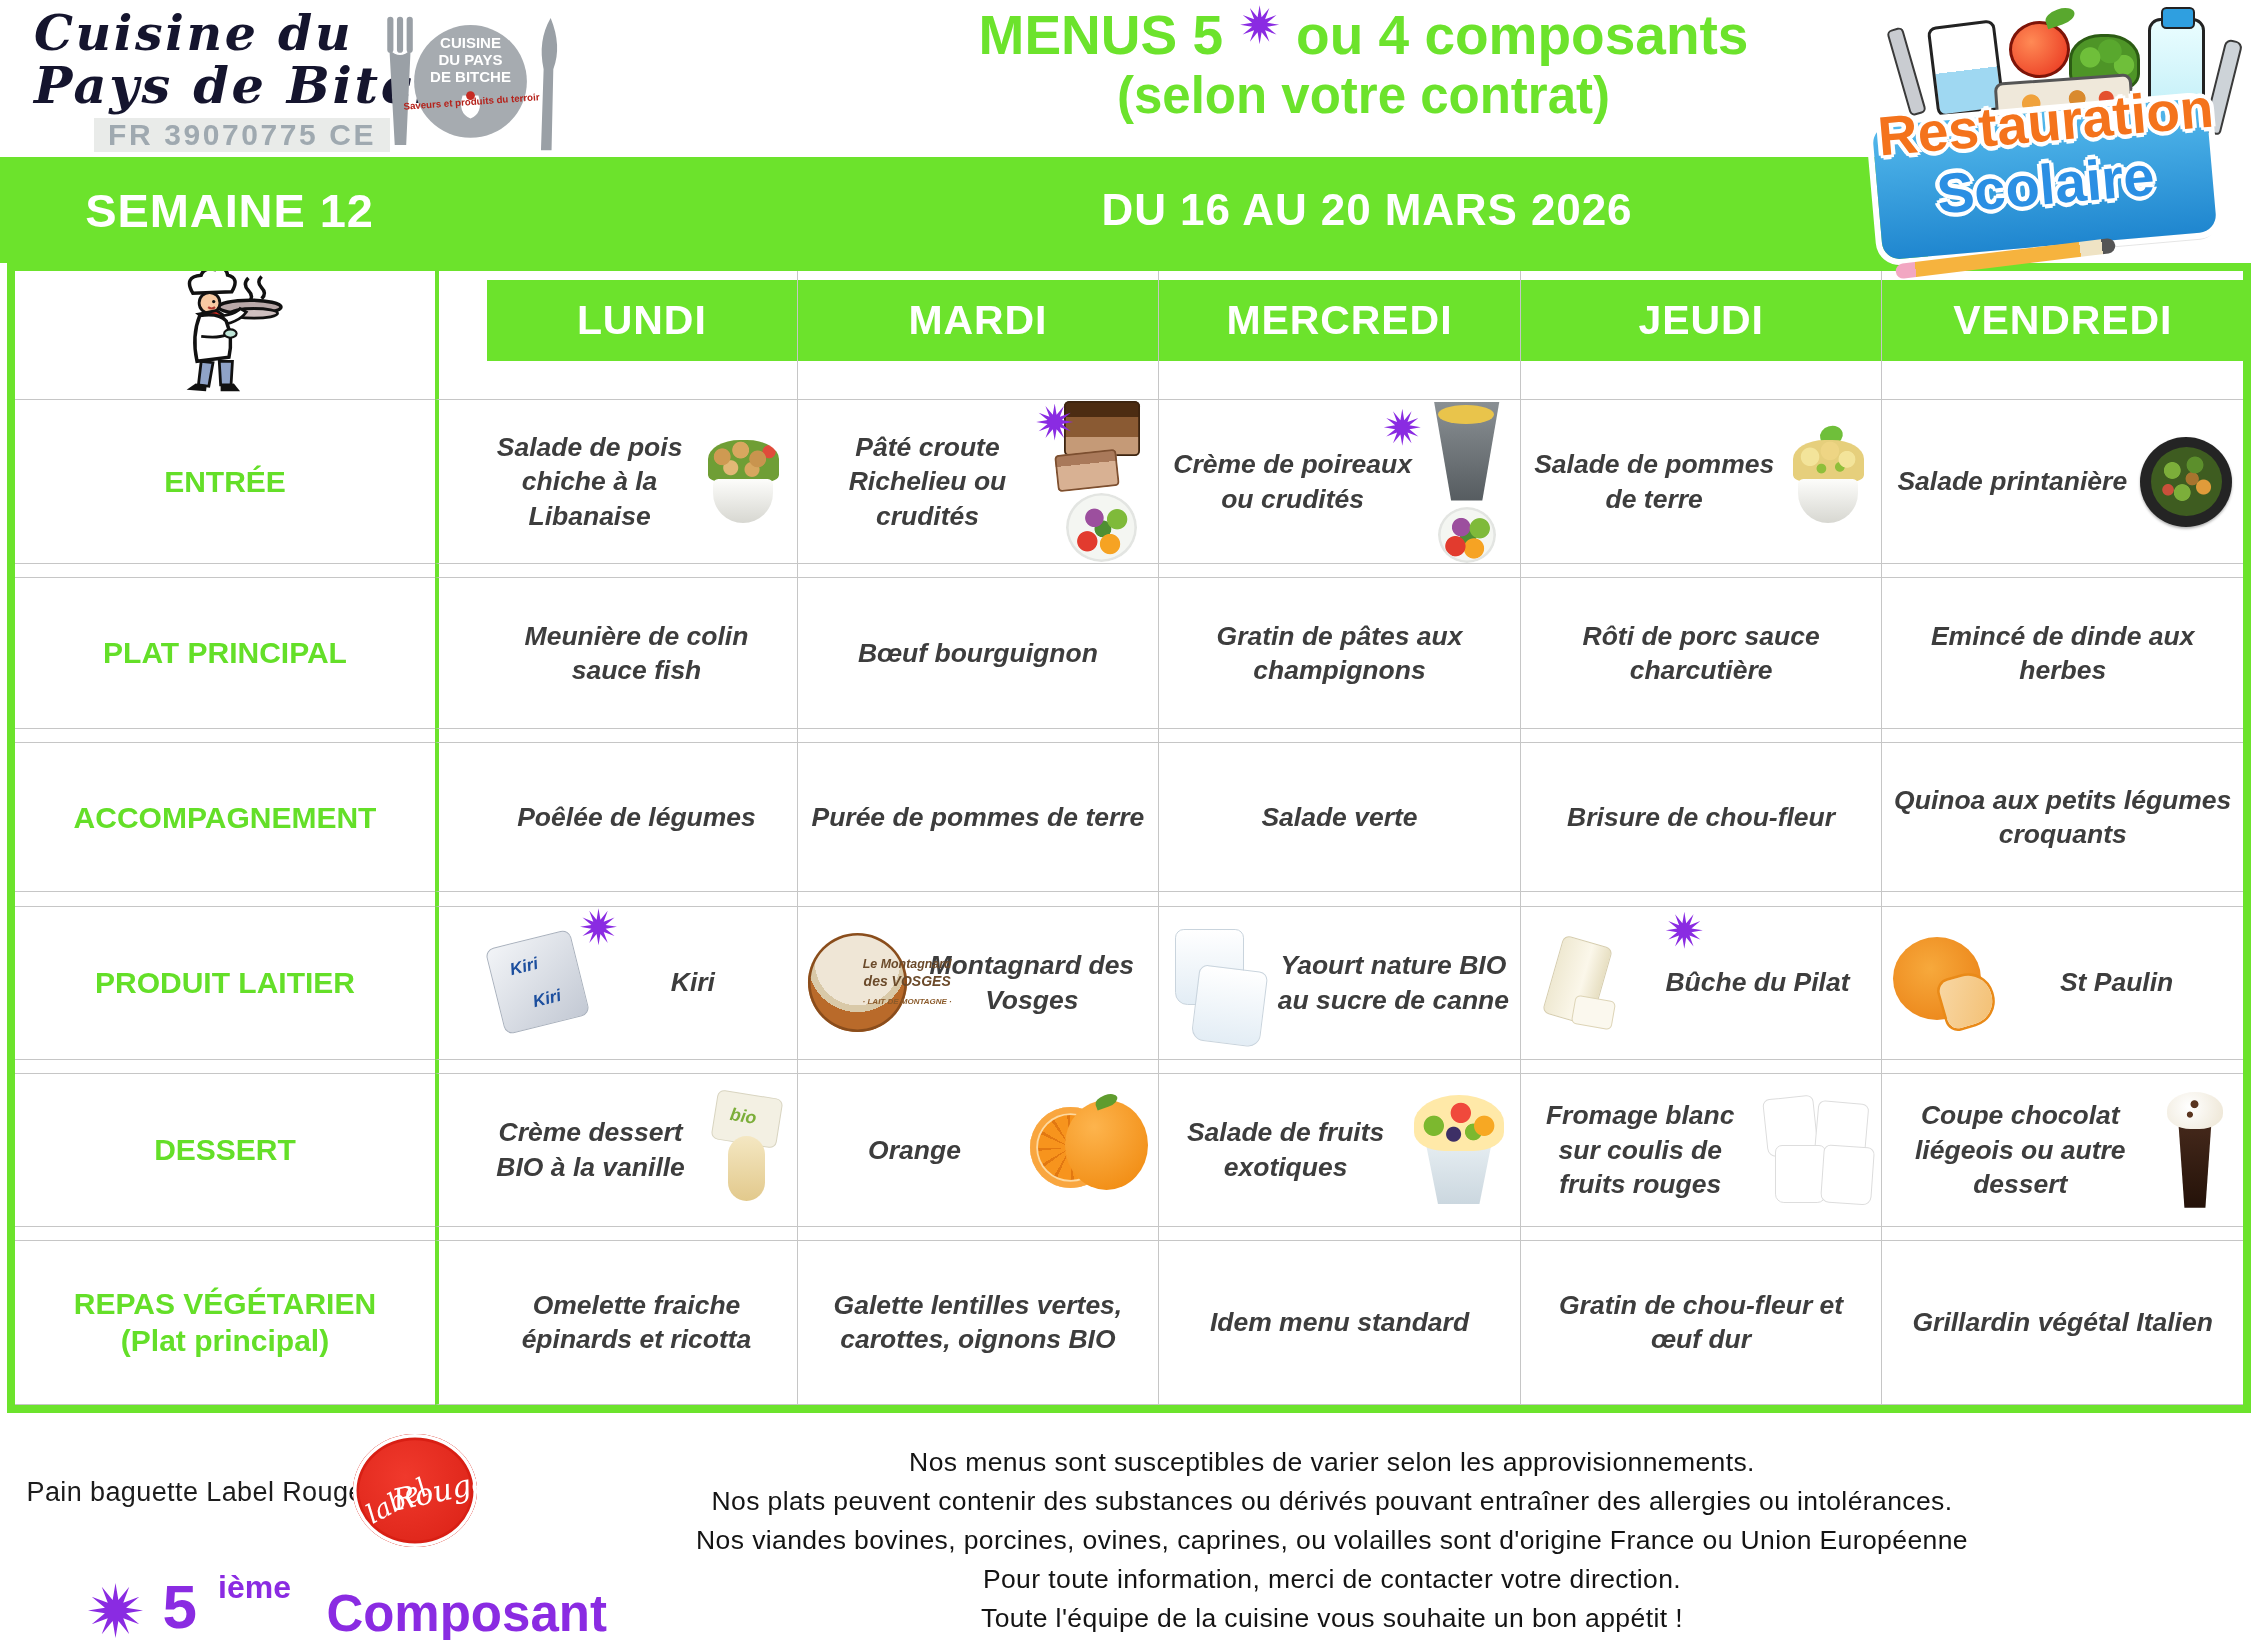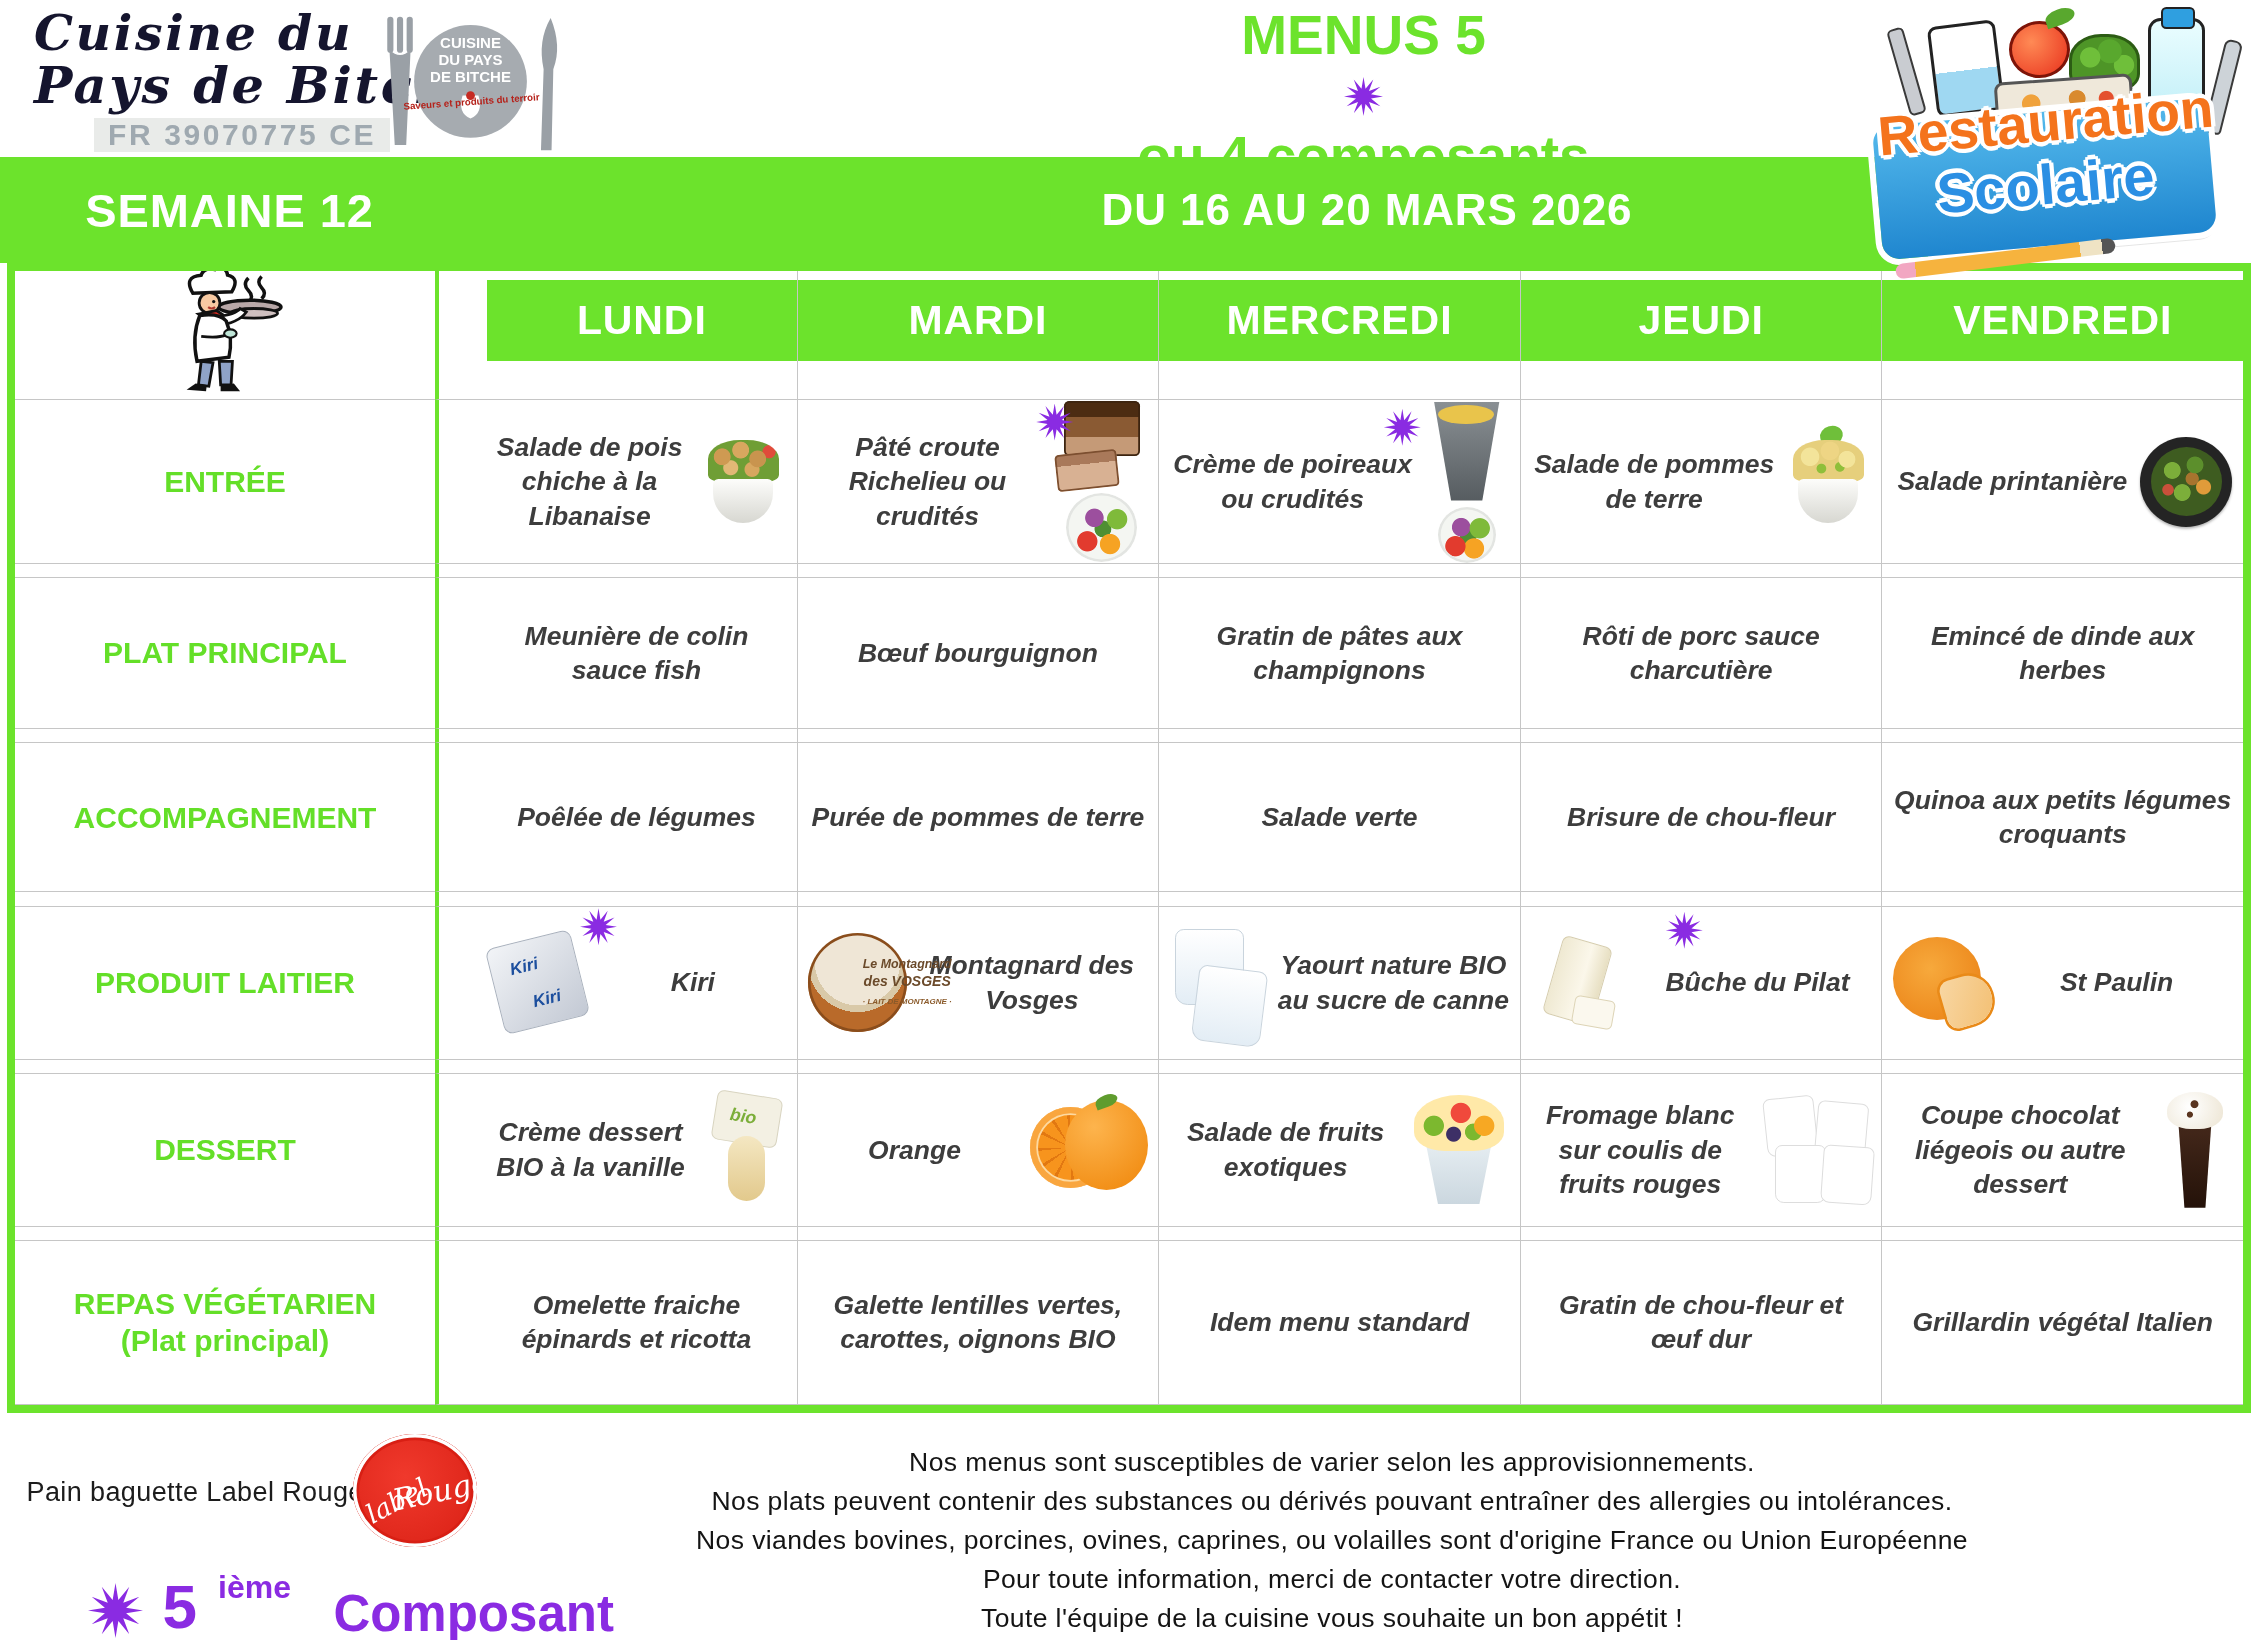--- a/index.html
+++ b/index.html
@@ -20,21 +20,21 @@
   .script-logo .l1{font-size:49px;}
   .script-logo .l2{font-size:51px;}
   .script-logo .reg{display:inline-block;margin-top:7px;margin-left:60px;background:#e9ebe9;color:#9fa9b0;
     font-size:30px;letter-spacing:2.6px;padding:1.8px 14px;font-weight:bold;}
   .plate-logo{position:absolute;left:378px;top:10.6px;width:185px;height:148px;}
   .plate-logo svg{position:absolute;left:0;top:0;}
   .plate-txt{position:absolute;left:26.5px;top:23px;width:132px;text-align:center;color:#fff;font-weight:bold;line-height:1.15;}
   .plate-txt .p{font-size:15px;}
   .plate-tag{position:absolute;left:25px;top:85px;width:137px;text-align:center;color:#b5231c;font-size:9.7px;font-weight:bold;transform:rotate(-4deg);}
   .main-title{position:absolute;left:865px;top:5.3px;width:997px;text-align:center;color:var(--green);font-weight:bold;line-height:1.12;}
-  .main-title .t1{font-size:55px;display:flex;align-items:center;justify-content:center;gap:10px;flex-direction:column;}
+  .main-title .t1{font-size:55px;display:flex;align-items:flex-start;justify-content:center;gap:17px;}
   .main-title .t2{font-size:51px;}
   
   .burst{display:inline-block;width:39px;height:39px;background:var(--purple);
     clip-path:polygon(50% 0%,55.2% 30.7%,75% 6.7%,64.1% 35.9%,93.3% 25%,69.3% 44.8%,100% 50%,69.3% 55.2%,93.3% 75%,64.1% 64.1%,75% 93.3%,55.2% 69.3%,50% 100%,44.8% 69.3%,25% 93.3%,35.9% 64.1%,6.7% 75%,30.7% 55.2%,0% 50%,30.7% 44.8%,6.7% 25%,35.9% 35.9%,25% 6.7%,44.8% 30.7%);}
   .burst.abs{position:absolute;z-index:3;}
   
   .rs{position:absolute;top:3.5px;right:14px;width:397px;height:266px;z-index:6;}
   .rs-panel{position:absolute;left:30px;top:108px;width:335px;height:134px;background:linear-gradient(#54b9ec,#1f86cf);
     border-radius:17.6px;transform:rotate(-5deg);box-shadow:0 0 0 6.2px #fff,0 7px 0 rgba(0,0,0,.10);}
   .rs-fork{position:absolute;left:51px;top:23px;width:13.2px;height:85px;background:#c9ccd1;border:2.6px solid #3a3a3a;border-radius:5.3px;transform:rotate(-16deg);}
@@ -176,21 +176,21 @@
   
   .bread{position:absolute;left:26.5px;top:1477px;font-size:27px;color:#1c1c1c;letter-spacing:0.4px;}
   .lr{position:absolute;left:353px;top:1434px;width:124px;height:113px;border-radius:50%;
     background:radial-gradient(circle at 42% 38%,#f0392c,#d81f14);box-shadow:inset 0 0 0 3.5px #fff,inset 0 0 0 6.2px #d81f14;}
   .lr .lr1{position:absolute;left:10.6px;top:51px;font-family:"DejaVu Serif",serif;font-style:italic;font-size:26.5px;color:#fff;transform:rotate(-28deg);}
   .lr .lr2{position:absolute;left:39px;top:39px;font-family:"DejaVu Serif",serif;font-style:italic;font-size:30px;color:#fff;transform:rotate(-12deg);}
   .legend{position:absolute;left:88px;top:1576px;display:flex;align-items:flex-start;gap:19.4px;color:var(--purple);font-weight:bold;}
   .legend .burst{width:55px;height:55px;margin-top:7px;}
   .legend .num{font-size:62px;line-height:1;}
   .legend .sup{font-size:32px;line-height:1;margin-top:-5.3px;margin-left:1.8px;}
-  .legend .word{font-size:51px;line-height:1;margin-top:12.4px;margin-left:23px;}
+  .legend .word{font-size:51px;line-height:1;margin-top:12.4px;margin-left:16px;}
   .foot-lines{position:absolute;left:494px;top:1443px;width:1676px;text-align:center;color:#141414;
     font-size:26.5px;line-height:39px;letter-spacing:0.4px;}
 </style>
 </head>
 <body>
 
 <div class="script-logo">
   <div class="l1">Cuisine du</div>
   <div class="l2">Pays de Bitche</div>
   <div class="reg">FR 39070775 CE</div>

